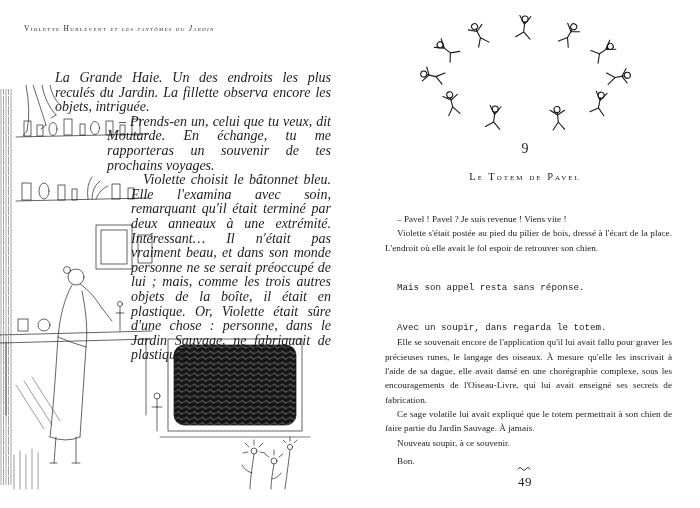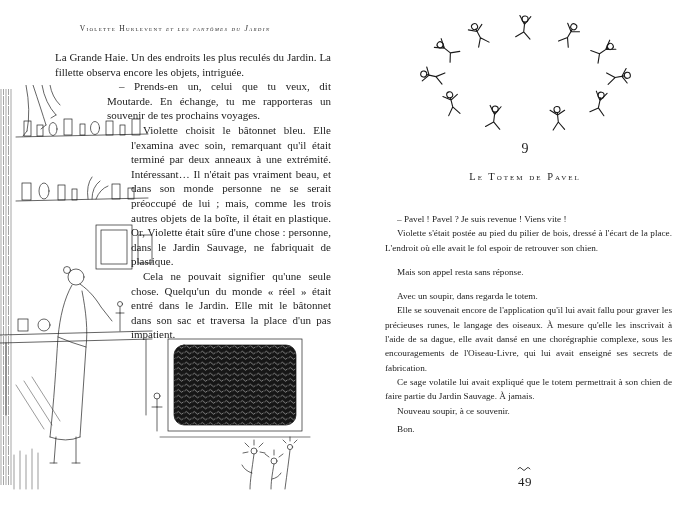--- a/index.html
+++ b/index.html
@@ -11,51 +11,52 @@
     overflow:hidden;
   }
   .spread { position:relative; width:700px; height:508px; background:#ffffff; }
   .page { position:absolute; top:0; height:508px; width:350px; }
   .page-left  { left:0; }
   .page-right { left:350px; }
 
   
   .running-header {
     position:absolute; top:24px; left:0; width:100%;
-    text-align:center; font-size:7.5px; letter-spacing:1.3px; color:#2a2a2a;
+    font-size:7.5px; letter-spacing:1.3px; color:#2a2a2a;
     white-space:nowrap;
+    padding-left:24px;
   }
   .running-header .hd-name { font-variant:small-caps; }
   .running-header .hd-rest { font-variant:small-caps; font-style:italic; }
 
   
   .left-text {
-    position:absolute; top:50px; left:55px; right:19px;
-    font-size:11px; line-height:14.6px; text-align:justify;
+    position:absolute; top:71px; left:55px; right:19px;
+    font-size:14px; line-height:14.6px; text-align:justify;font-style:italic;
   }
   .left-text p { text-indent:12px; }
   .left-text p.full { text-indent:0; }
   .left-text p.p1 { margin-left:52px; }
   .left-text p.p2, .left-text p.p3 { margin-left:76px; }
 
   
   .illus-left {
     position:absolute; left:0; top:85px; width:335px; height:408px;
   }
 
   
   .illus-dance { display:block; margin:14px auto 0 auto; width:300px; height:125px; }
   .chapter-number { text-align:center; font-size:14px; margin-top:2px; }
   .chapter-title  { text-align:center; font-variant:small-caps; letter-spacing:2px; font-size:10.5px; margin-top:14px; }
   .right-text {
     margin:30px 28px 0 35px;
     font-size:9.2px; line-height:14.3px; text-align:justify;
   }
   .right-text p { text-indent:12px; }
-  .right-text p.gap    { margin-top:10px; }
+  .right-text p.gap    { margin-top:26px;font-family:Liberation Mono, monospace; }
   .right-text p.gap-md { }
   .right-text p.gap-sm { margin-top:4px; }
 
   .page-footer { position:absolute; bottom:18px; left:0; width:100%; text-align:center; }
   .page-footer .orn { display:block; margin:0 auto 2px auto; }
   .page-number { font-size:13px; letter-spacing:0.5px; }
 </style>
 </head>
 <body>
 
@@ -142,21 +143,20 @@
 
         <path d="M16 300 L44 344 M24 296 L52 340 M32 292 L60 336" stroke-width="0.45"></path>
         <path d="M14 370 L14 404 M20 366 L20 404 M26 370 L26 404 M32 364 L32 404 M38 368 L38 404" stroke-width="0.45"></path>
       </g>
     </svg>
 
     <div class="left-text">
       <p class="full">La Grande Haie. Un des endroits les plus reculés du Jardin. La fillette observa encore les objets, intriguée.</p>
       <p class="p1">– Prends-en un, celui que tu veux, dit Moutarde. En échange, tu me rapporteras un souvenir de tes prochains voyages.</p>
       <p class="p2">Violette choisit le bâtonnet bleu. Elle l'examina avec soin, remarquant qu'il était terminé par deux anneaux à une extrémité. Intéressant… Il n'était pas vraiment beau, et dans son monde personne ne se serait préoccupé de lui ; mais, comme les trois autres objets de la boîte, il était en plastique. Or, Violette était sûre d'une chose : personne, dans le Jardin Sauvage, ne fabriquait de plastique.</p>
-      <p class="p3">Cela ne pouvait signifier qu'une seule chose. Quelqu'un du monde « réel » était entré dans le Jardin. Elle mit le bâtonnet dans son sac et traversa la place d'un pas impatient.</p>
     </div>
   </section>
 
   <section class="page page-right">
 
     <svg class="illus-dance" viewBox="0 0 300 125" aria-hidden="true">
       <defs>
         <g id="dA" fill="none" stroke="#1a1a1a" stroke-width="1.1" stroke-linecap="round">
           <circle cx="0" cy="-9.5" r="3"></circle>
           <path d="M0 -6.5 L0 3 M0 -4 L-7 -9.5 M0 -4 L7.5 -8 M0 3 L-6 10.5 M0 3 L5.5 11"></path>

